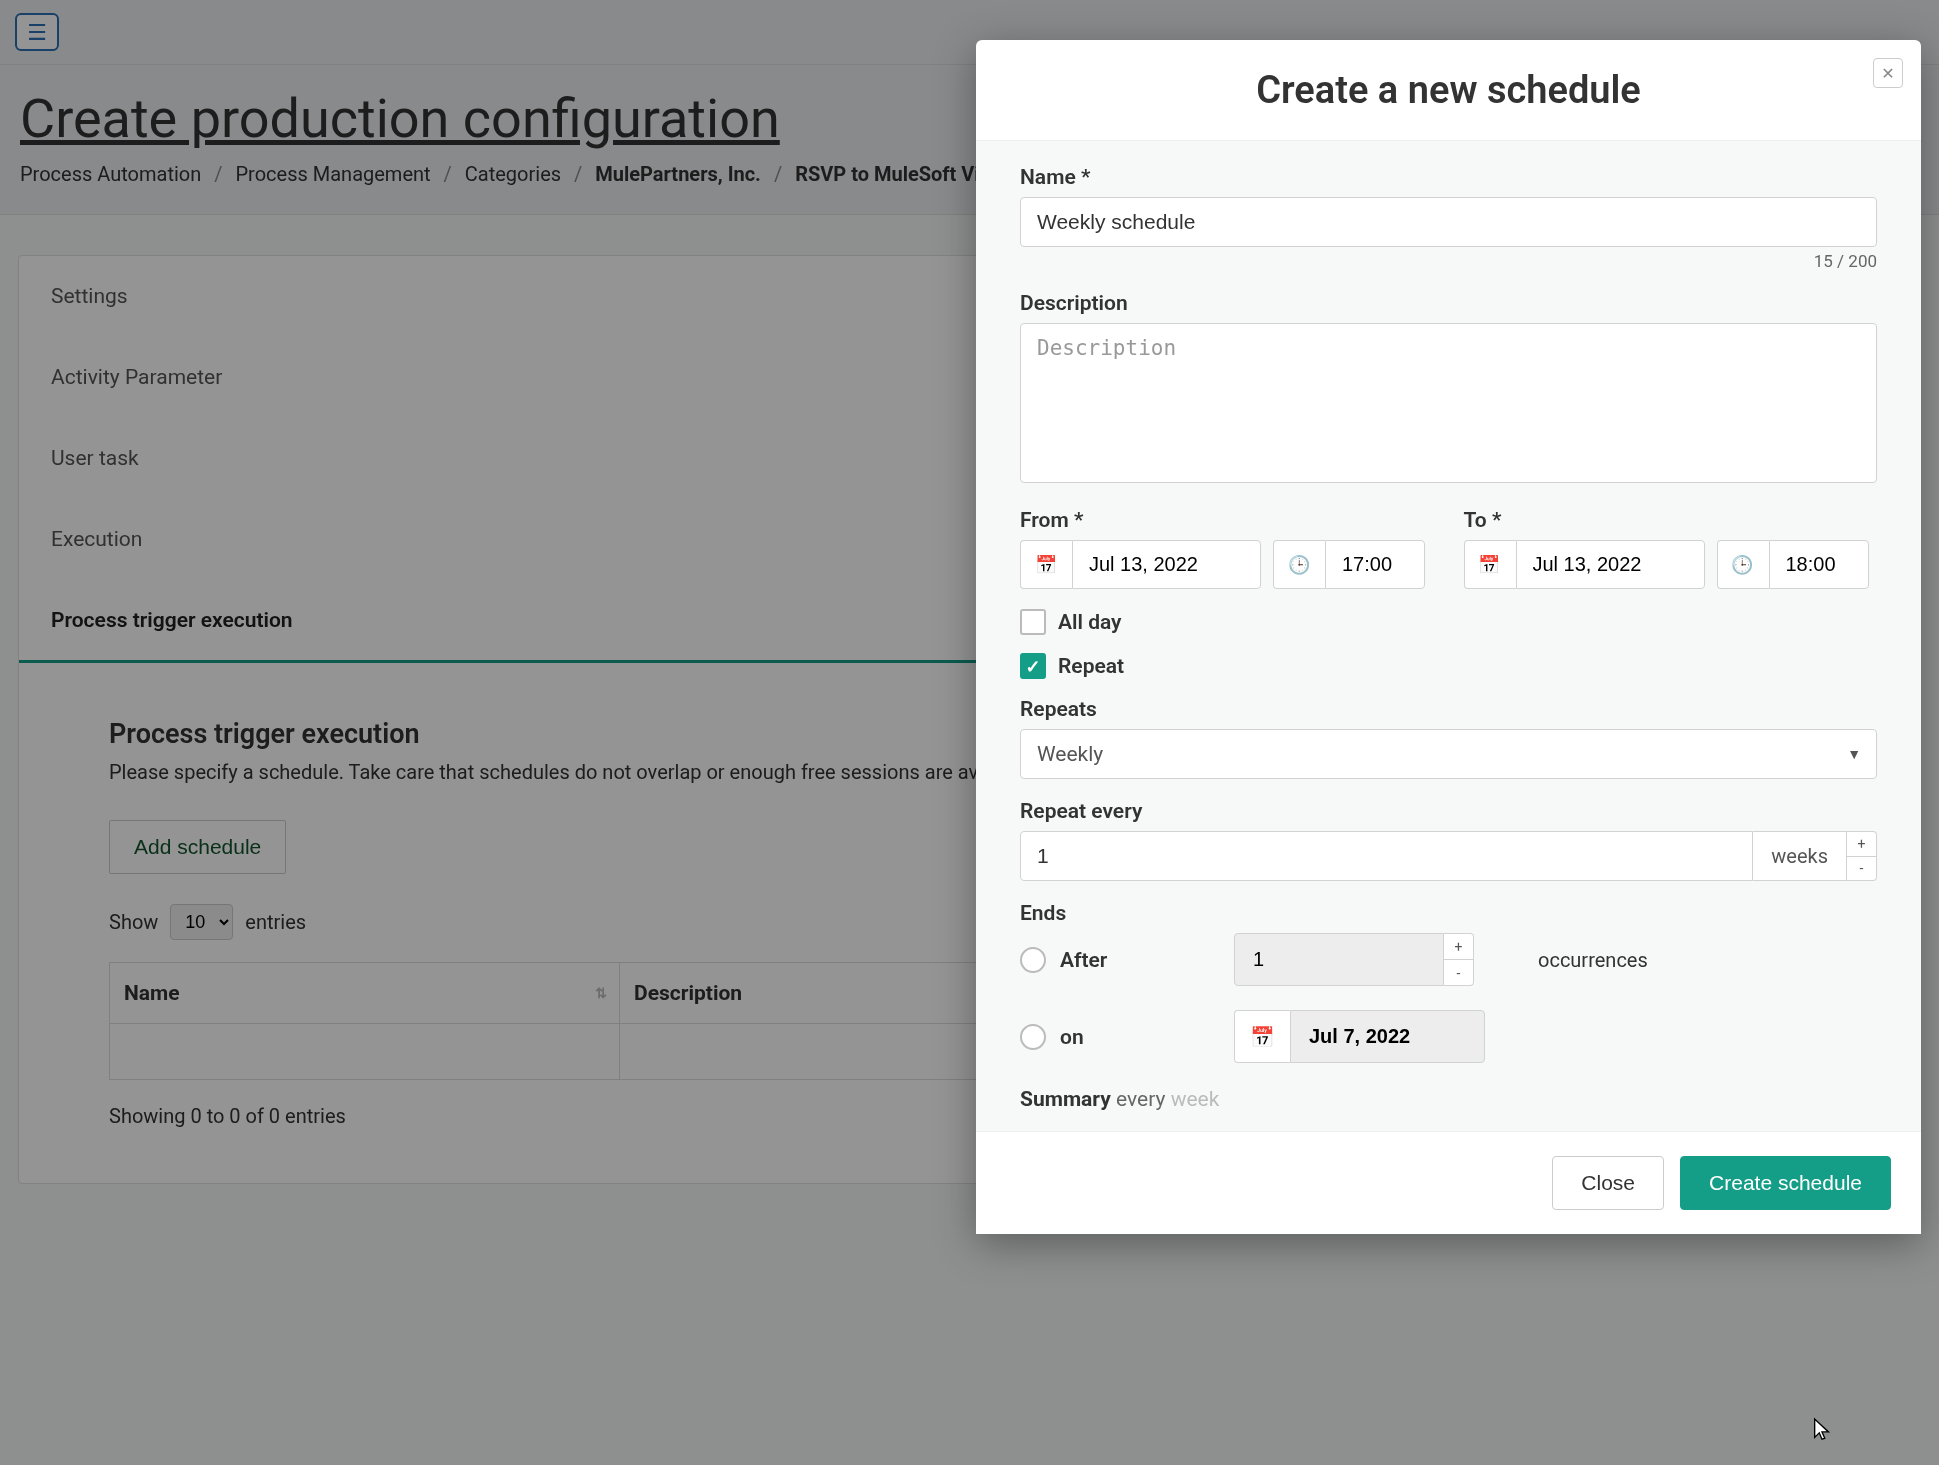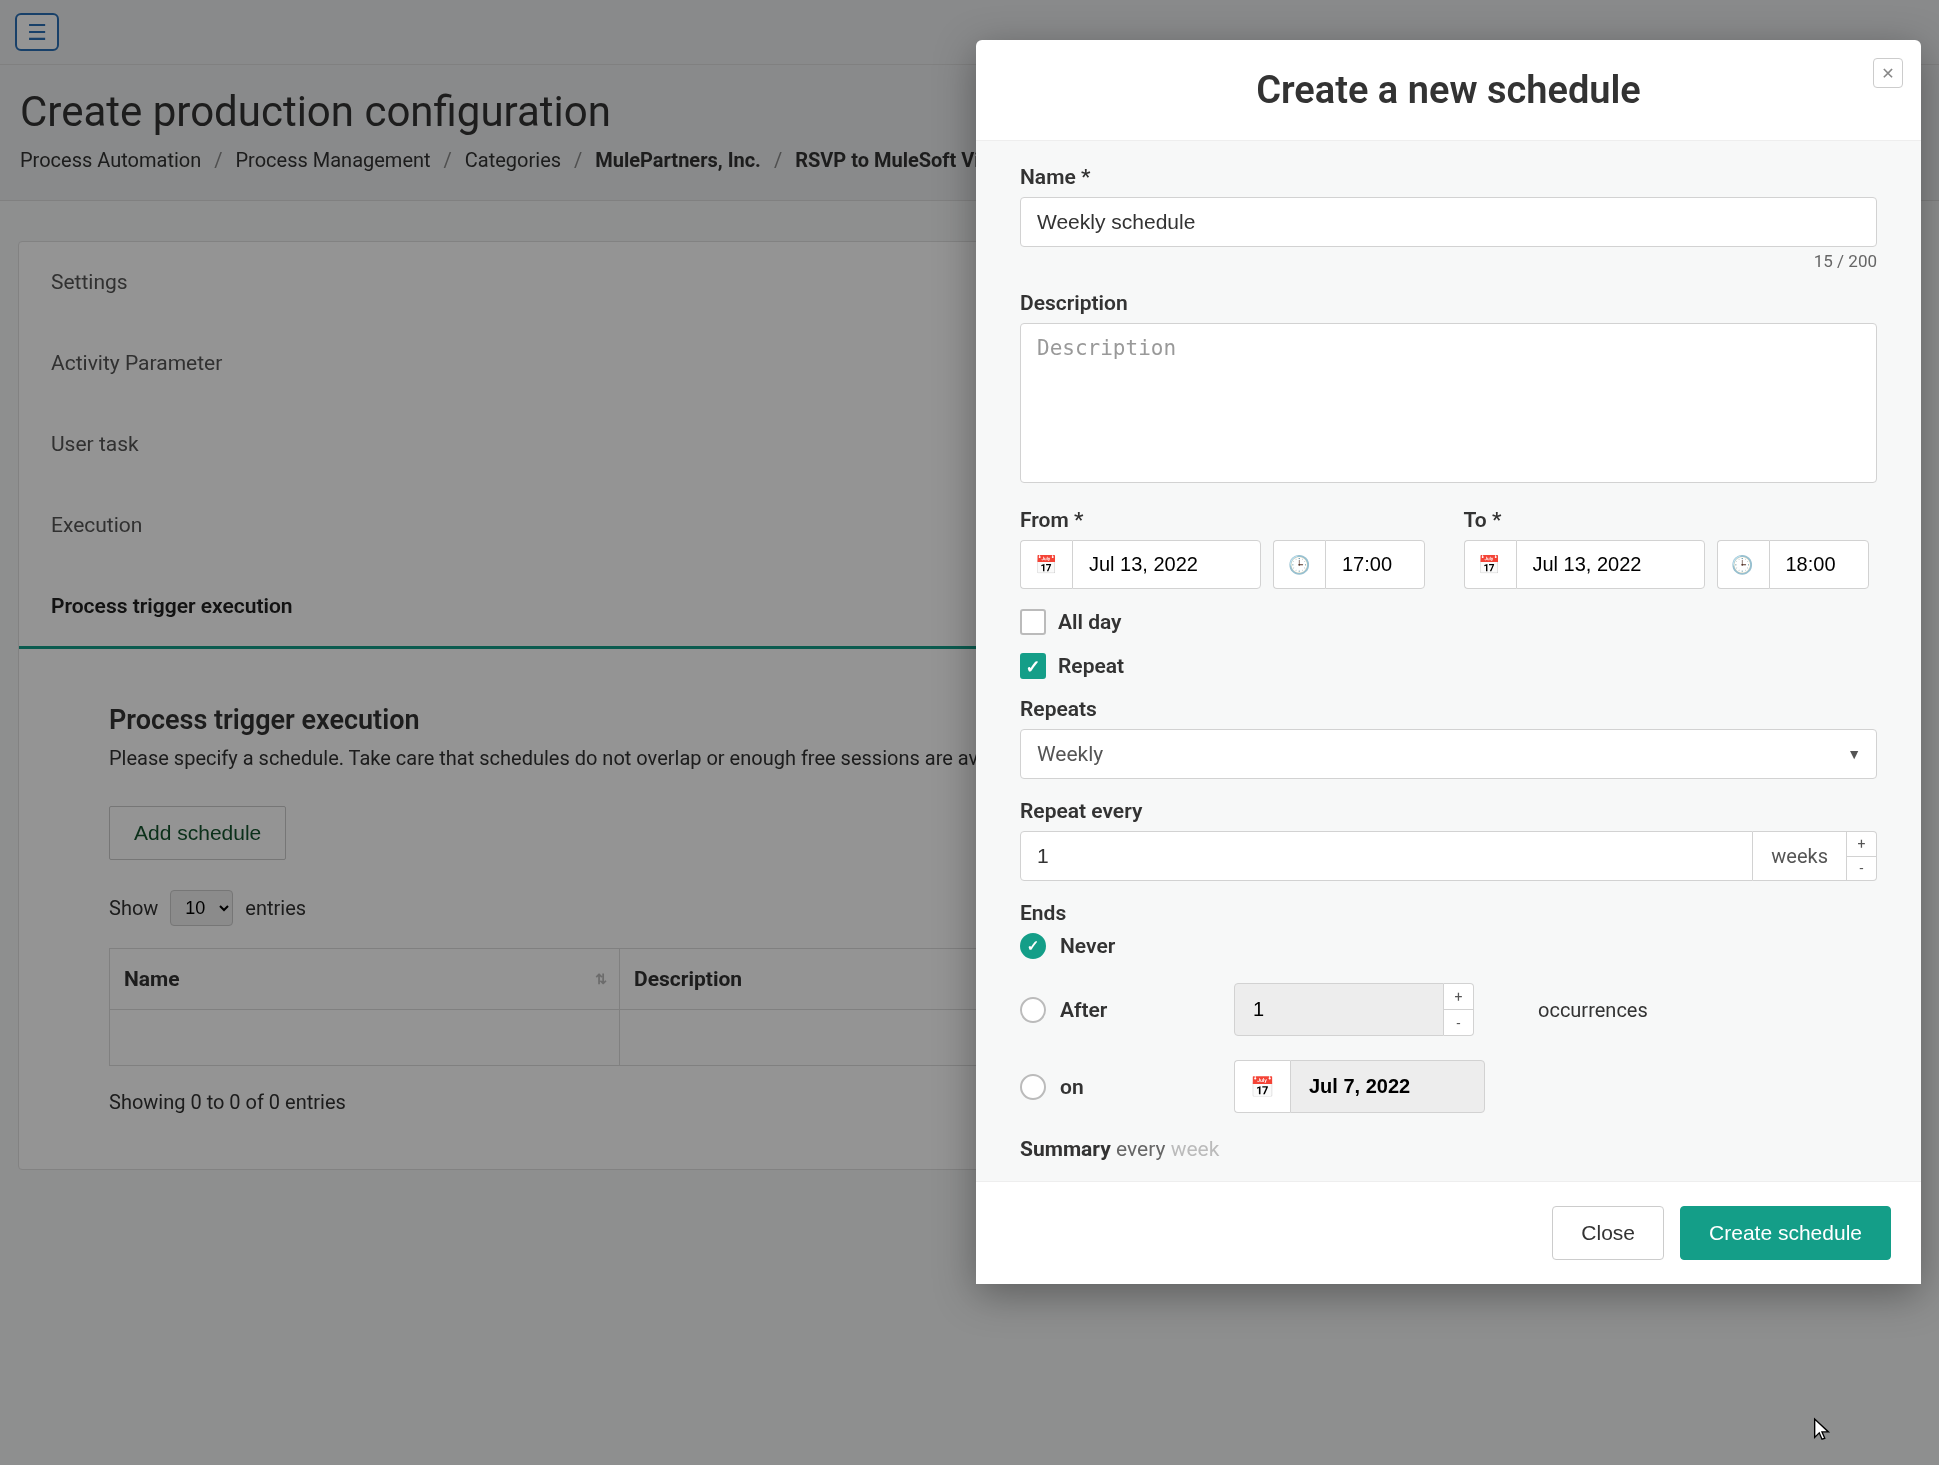--- a/index.html
+++ b/index.html
@@ -30,21 +30,21 @@
     color: #2a6fb5;
     display: flex; align-items: center; justify-content: center;
     cursor: pointer;
     font-size: 22px;
   }
   .header-area {
     padding: 22px 20px 28px 20px;
     background: #eceeef;
     border-bottom: 1px solid #ddd;
   }
-  .page-title { font-size: 42px; font-weight: 400; color: #333; margin: 0 0 12px 0; }
+  .page-title { font-size: 54px; font-weight: 400; color: #333; margin: 0 0 12px 0; text-decoration: underline; }
   .breadcrumb { font-size: 20px; color: #333; }
   .breadcrumb .sep { color: #888; margin: 0 8px; }
   .breadcrumb .strong { font-weight: 700; }
   .main-panel {
     margin: 40px 18px;
     background: #fff;
     border: 1px solid #e0e0e0;
     border-radius: 4px;
     min-height: 900px;
   }
@@ -359,24 +359,20 @@
           <div class="spinner-box">
             <div>+</div>
             <div>-</div>
           </div>
         </div>
       </div>
 
       <div class="form-group">
         <label class="form-label">Ends</label>
 
-        <div class="radio-row">
-          <div class="radio checked"></div>
-          <span class="radio-label">Never</span>
-        </div>
 
         <div class="radio-row">
           <div class="radio"></div>
           <span class="radio-label">After</span>
           <div class="occ-box">
             <input class="occ-input" value="1" style="">
             <div class="spinner-box" style="border-radius:0 4px 4px 0;">
               <div>+</div>
               <div>-</div>
             </div>

